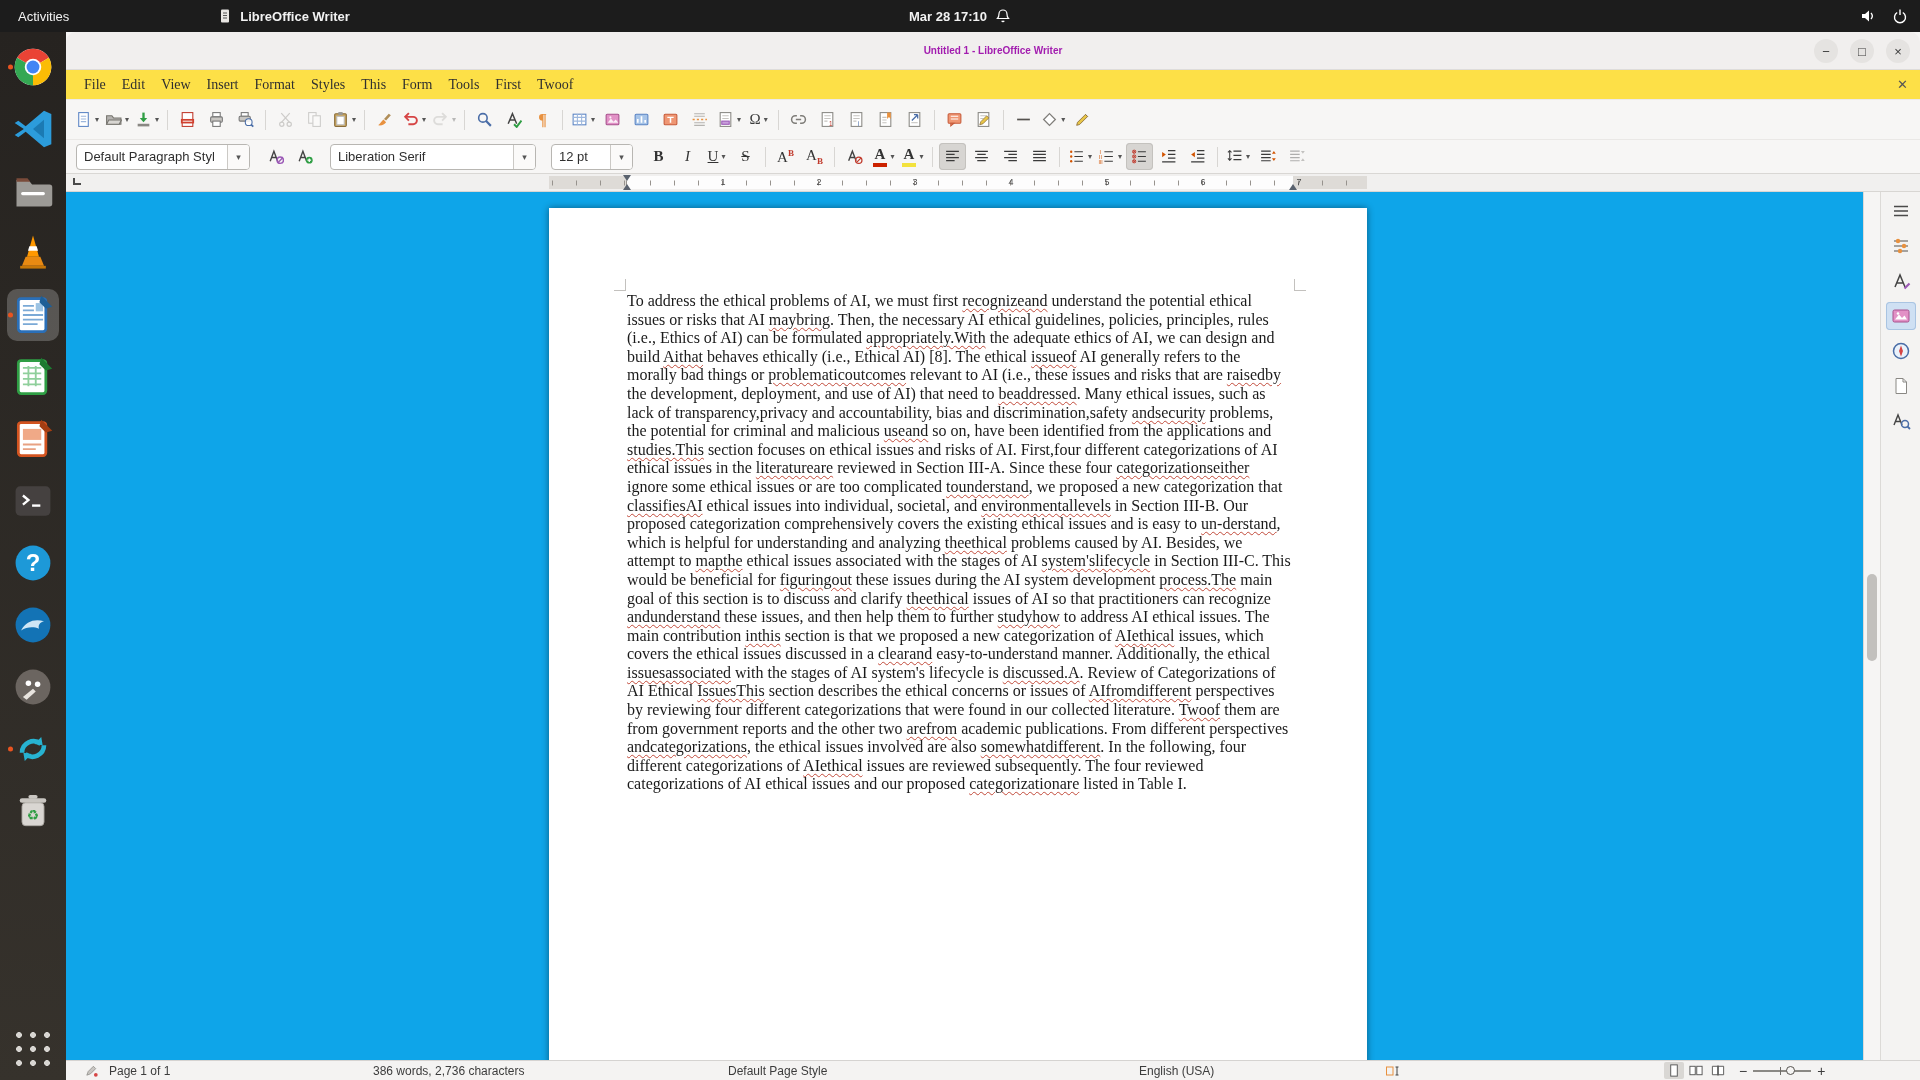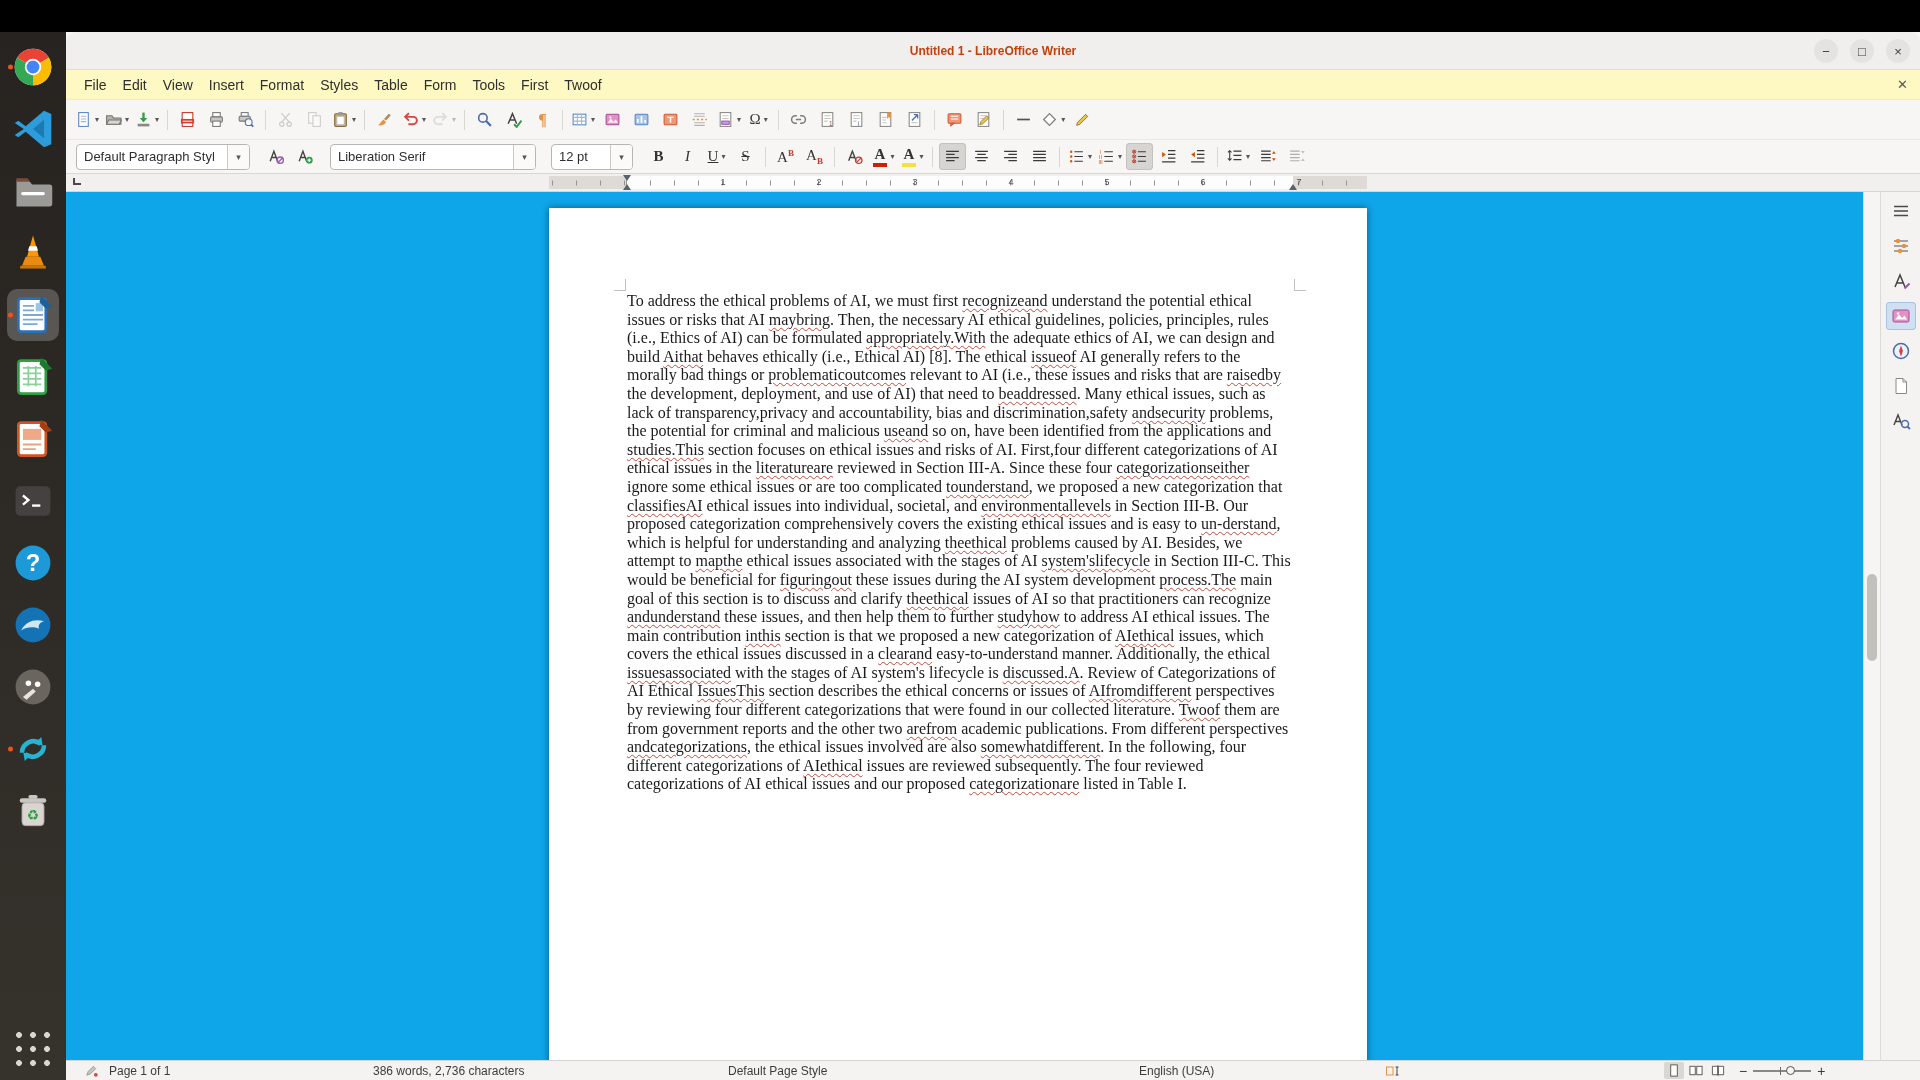--- a/index.html
+++ b/index.html
@@ -19,25 +19,25 @@
   .dockitem { position:relative; width:52px; height:52px; border-radius:10px; display:flex; align-items:center; justify-content:center; flex:0 0 auto; }
   .dockitem.active { background:rgba(255,255,255,.22); }
   .dockitem .rdot { position:absolute; left:1px; top:50%; transform:translateY(-50%); width:5px; height:5px; border-radius:50%; background:#e95420; }
   .dockitem svg { width:44px; height:44px; }
   .dock-spacer { flex:1; }
   #show-apps { width:42px; height:42px; margin-bottom:10px; background-image:radial-gradient(circle, #d8d6d2 2.6px, transparent 3.2px); background-size:14px 14px; background-position:center; flex:0 0 auto; }
 
   
   #window { position:absolute; left:66px; top:32px; width:1854px; height:1048px; display:flex; flex-direction:column; background:#f7f6f5; }
   .titlebar { height:38px; background:#f1efee; border-radius:10px 10px 0 0; position:relative; display:flex; align-items:center; justify-content:center; border-bottom:1px solid #dedcda; }
-  .titlebar .title { font-size:12px; font-weight:700; color:#c2410c; }
+  .titlebar .title { font-size:10px; font-weight:700; color:#a21caf; }
   .winbtns { position:absolute; right:10px; top:7px; display:flex; gap:12px; }
   .wbtn { width:24px; height:24px; border-radius:50%; background:#e5e3e1; color:#3b3b3b; font-size:13px; display:flex; align-items:center; justify-content:center; }
 
-  .menubar { height:30px; background:#fef9c3; display:flex; align-items:center; padding-left:10px; position:relative; border-bottom:1px solid #eceae8; }
+  .menubar { height:30px; background:#fde047; display:flex; align-items:center; padding-left:10px; position:relative; border-bottom:1px solid #eceae8;font-family:Liberation Serif, serif; }
   .mitem { padding:4px 8px; font-size:14px; color:#2f2f2f; border-radius:3px; }
   #menu-close { position:absolute; right:12px; font-size:13px; color:#555; }
 
   .toolbar { display:flex; align-items:center; background:#f7f6f5; }
   #tb1 { height:40px; padding:0 6px; border-bottom:1px solid #eae8e6; }
   #tb2 { height:34px; padding:0 6px; gap:7px; border-bottom:1px solid #d9d7d4; }
   .tbtn { height:27px; min-width:27px; padding:0 2px; border-radius:4px; display:flex; align-items:center; justify-content:center; margin:0 1px; }
   .tbtn.on { background:#d7d5d2; box-shadow:inset 0 0 0 1px #c4c2be; }
   .tbtn.dis { opacity:.38; }
   .tsep { width:1px; height:20px; background:#d8d6d3; margin:0 5px; }
@@ -446,20 +446,43 @@
       </symbol>
     <symbol id="s-v3" viewBox="0 0 16 16">
         <path d="M2 3.5h6v9H2zM8 3.5h6v9H8z" fill="#fff" stroke="#555"></path>
         <path d="M8 2.5v11" stroke="#555"></path>
       </symbol>
   </defs>
 </svg>
 
 <div id="stage">
 
+  <div id="topbar">
+    <span class="activities">Activities</span>
+    <span class="appname">
+      <svg class="tb-ic">
+          <use href="#s-tdoc"></use>
+        </svg>
+      <span>LibreOffice Writer</span>
+    </span>
+    <span class="clock">
+      <span>Mar 28 17:10</span>
+      <svg class="tb-ic">
+          <use href="#s-bell"></use>
+        </svg>
+    </span>
+    <span class="sysicons">
+      <svg class="tb-ic">
+          <use href="#s-vol"></use>
+        </svg>
+      <svg class="tb-ic">
+          <use href="#s-pow"></use>
+        </svg>
+    </span>
+  </div>
 
   <div id="dock">
       <div class="dockitem">
         <span class="rdot"></span>
         <svg class="ti">
           <use href="#d-chrome"></use>
         </svg>
       </div>
       <div class="dockitem">
         <svg class="ti">
@@ -539,21 +562,21 @@
     </div>
 
     <div class="menubar">
       <span id="menu-items" style="display:flex">
           <span class="mitem">File</span>
           <span class="mitem">Edit</span>
           <span class="mitem">View</span>
           <span class="mitem">Insert</span>
           <span class="mitem">Format</span>
           <span class="mitem">Styles</span>
-          <span class="mitem">Table</span>
+          <span class="mitem">This</span>
           <span class="mitem">Form</span>
           <span class="mitem">Tools</span>
           <span class="mitem">First</span>
           <span class="mitem">Twoof</span>
         </span>
       <span id="menu-close">✕</span>
     </div>
 
     <div id="tb1" class="toolbar">
         <div class="tbtn">

